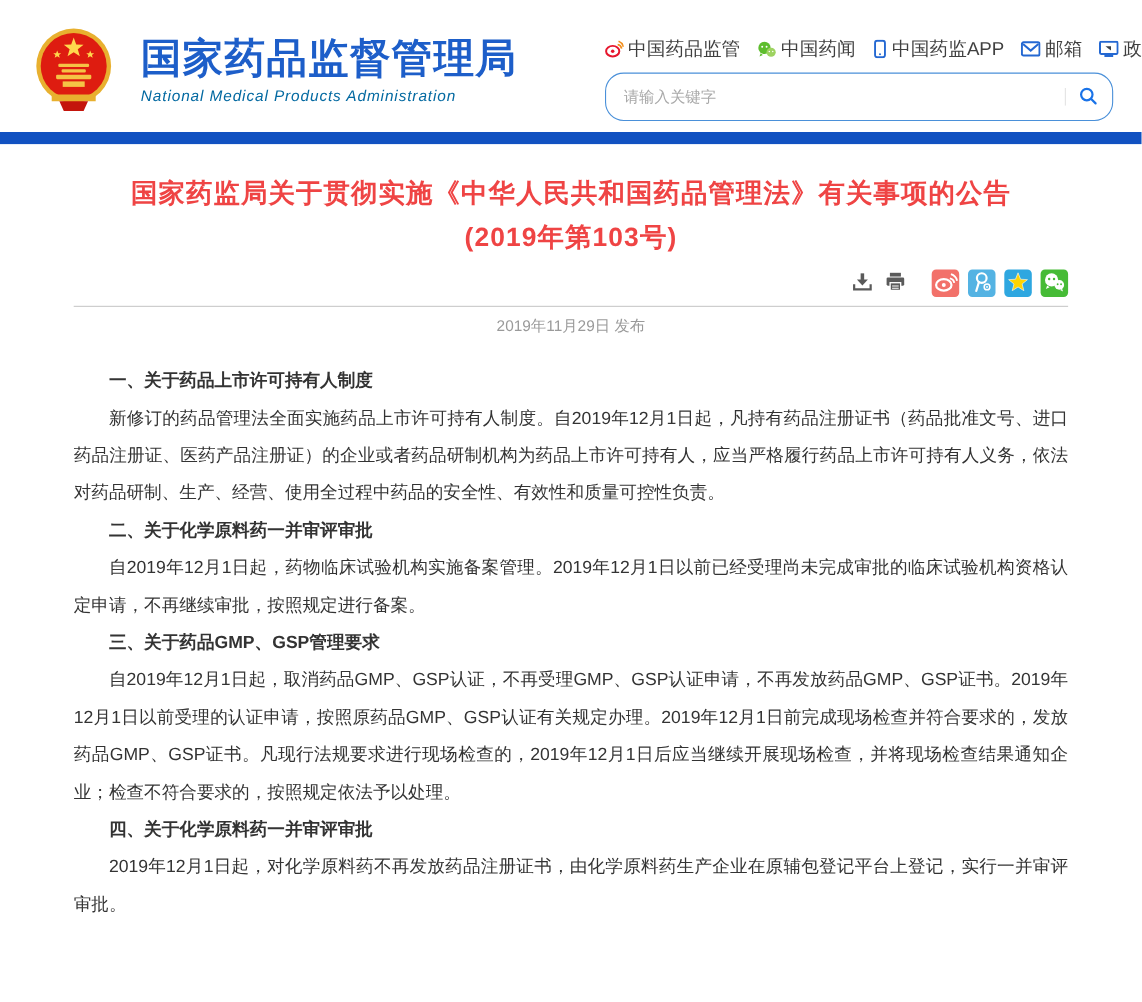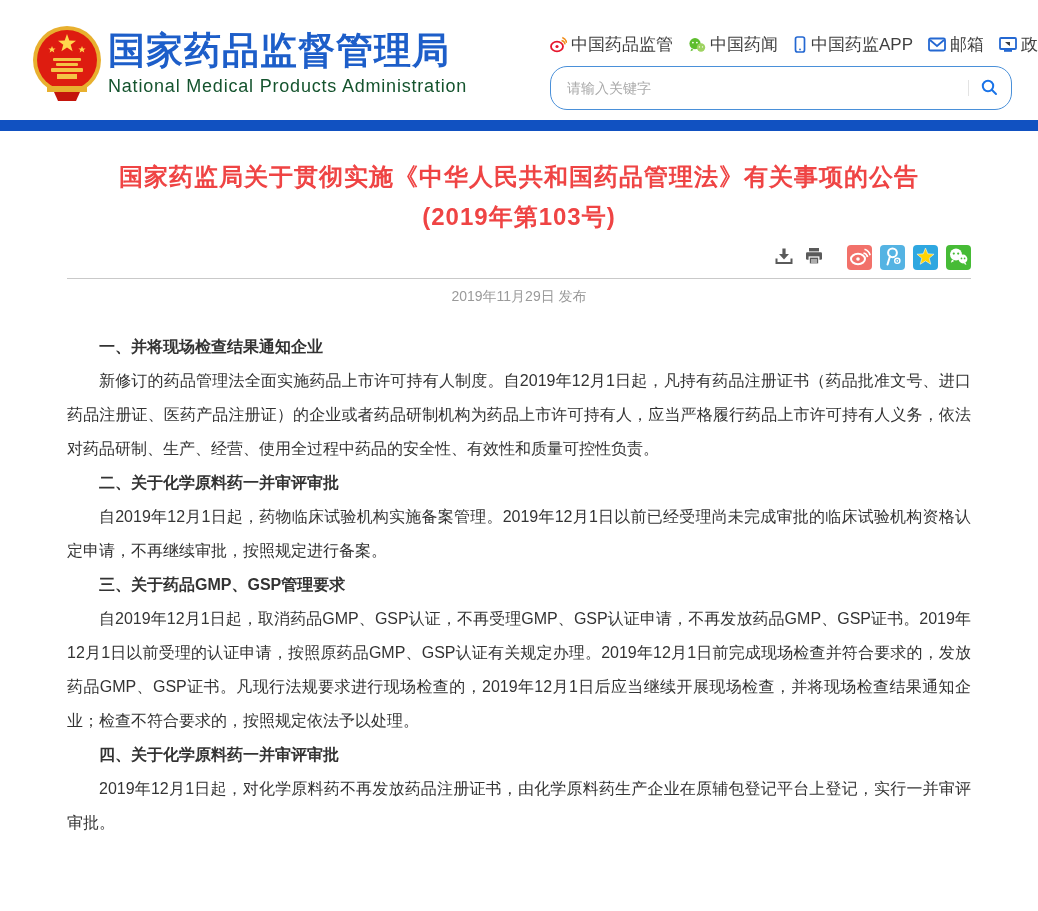--- a/index.html
+++ b/index.html
@@ -9,24 +9,24 @@
     width:1038px; height:911px; background:#fff; overflow:hidden;
     font-family:"Liberation Sans","DejaVu Sans",sans-serif;
     margin:0 auto; position:relative;
   }
 
   
   .site-header {
     display:flex; justify-content:space-between; align-items:flex-start;
     height:120px; padding:24px 26px 0 30px;
   }
-  .logo-group { display:flex; align-items:center; gap:4px; cursor:pointer; }
+  .logo-group { display:flex; align-items:center; gap:24px; cursor:pointer; }
   .emblem svg { width:74px; height:80px; display:block; }
   .logo-cn { font-size:37px; font-weight:bold; color:#1d5ec9; letter-spacing:1px; line-height:1.1; }
-  .logo-en { font-size:18px; color:#14532d; letter-spacing:0.8px; margin-top:5px; }
+  .logo-en { font-size:14px; color:#0369a1; letter-spacing:0.8px; margin-top:5px;font-style:italic; }
 
   .header-right { display:flex; flex-direction:column; gap:10px; margin-top:9px; width:462px; }
   .quick-links { display:flex; align-items:center; gap:15px; font-size:17px; color:#404040; white-space:nowrap; }
   .quick-link { display:flex; align-items:center; gap:4px; color:#404040; text-decoration:none; cursor:pointer; }
   .quick-link svg { display:block; }
 
   .search-box {
     display:flex; align-items:center; height:44px;
     border:1px solid #4a90d9; border-radius:17px; padding:0 6px 0 14px;
   }
@@ -237,21 +237,21 @@
           </svg>
         </span>
       </button>
     </div>
 
     <hr class="rule">
 
     <div class="pub-date">2019年11月29日 发布</div>
 
     <article class="article-body">
-      <p class="heading">一、并将现场检查结果通知企业</p>
+      <p class="heading">一、关于药品上市许可持有人制度</p>
       <p>新修订的药品管理法全面实施药品上市许可持有人制度。自2019年12月1日起，凡持有药品注册证书（药品批准文号、进口药品注册证、医药产品注册证）的企业或者药品研制机构为药品上市许可持有人，应当严格履行药品上市许可持有人义务，依法对药品研制、生产、经营、使用全过程中药品的安全性、有效性和质量可控性负责。</p>
       <p class="heading">二、关于化学原料药一并审评审批</p>
       <p>自2019年12月1日起，药物临床试验机构实施备案管理。2019年12月1日以前已经受理尚未完成审批的临床试验机构资格认定申请，不再继续审批，按照规定进行备案。</p>
       <p class="heading">三、关于药品GMP、GSP管理要求</p>
       <p>自2019年12月1日起，取消药品GMP、GSP认证，不再受理GMP、GSP认证申请，不再发放药品GMP、GSP证书。2019年12月1日以前受理的认证申请，按照原药品GMP、GSP认证有关规定办理。2019年12月1日前完成现场检查并符合要求的，发放药品GMP、GSP证书。凡现行法规要求进行现场检查的，2019年12月1日后应当继续开展现场检查，并将现场检查结果通知企业；检查不符合要求的，按照规定依法予以处理。</p>
       <p class="heading">四、关于化学原料药一并审评审批</p>
       <p>2019年12月1日起，对化学原料药不再发放药品注册证书，由化学原料药生产企业在原辅包登记平台上登记，实行一并审评审批。</p>
     </article>
   </main>
 </div>

